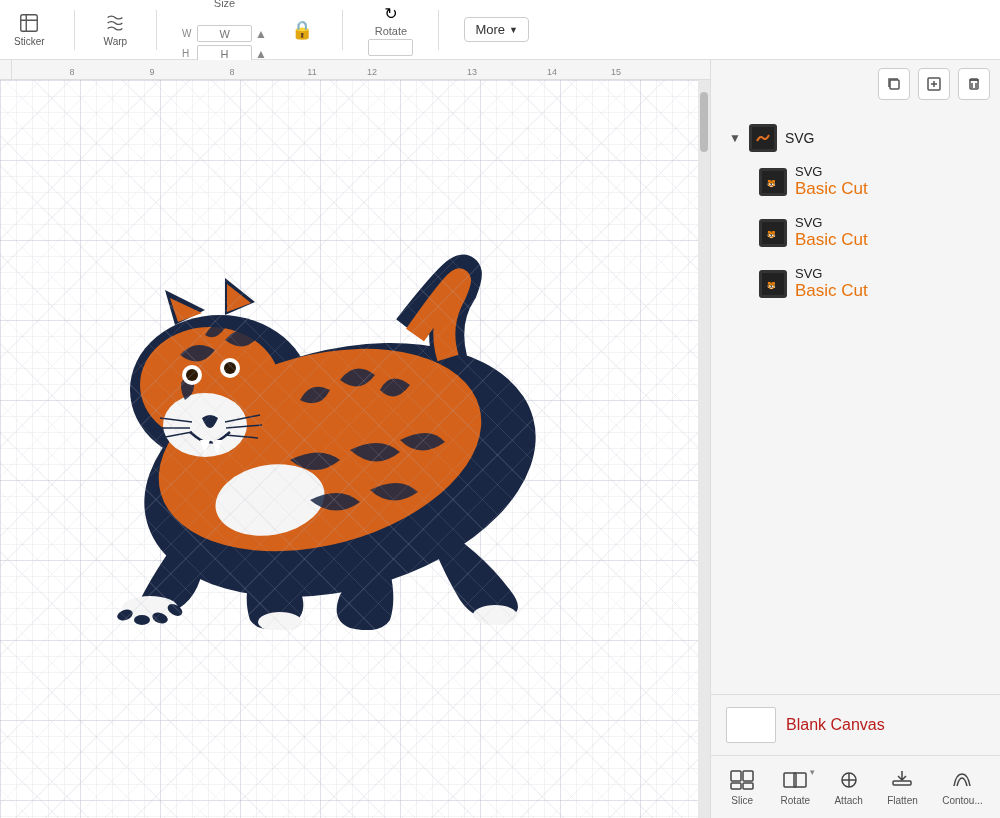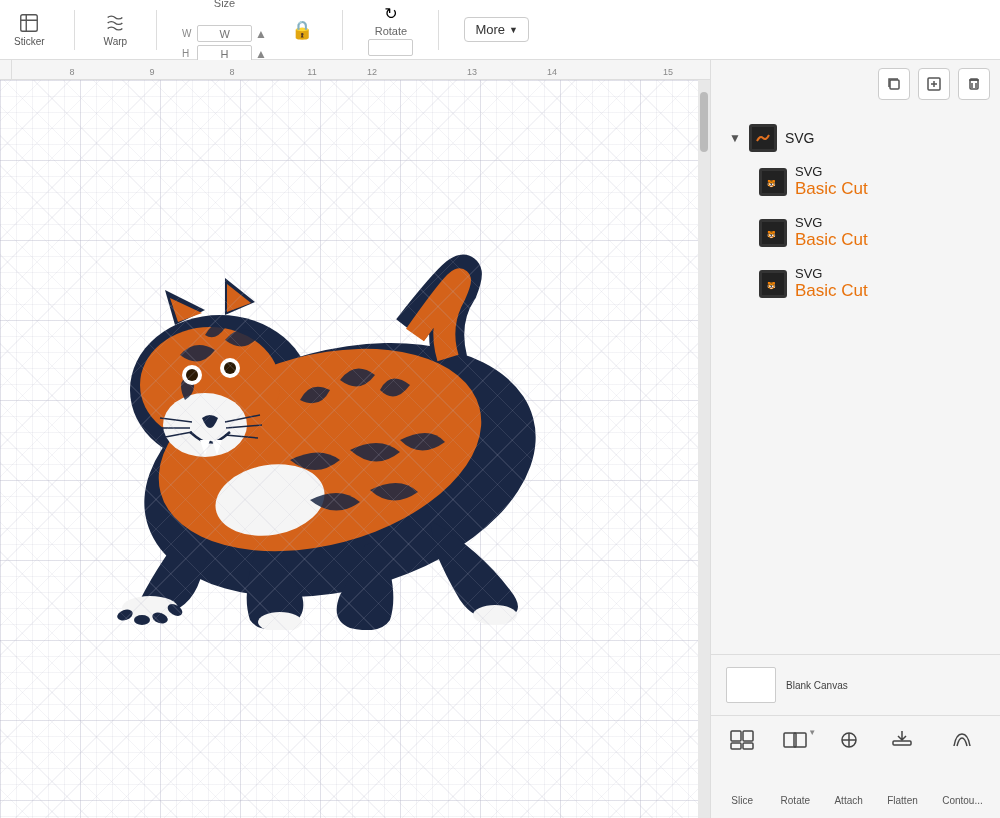--- a/index.html
+++ b/index.html
@@ -249,22 +249,22 @@
       border-top: 1px solid #ddd;
     }
     .blank-canvas-thumb {
       width: 50px;
       height: 36px;
       background: #fff;
       border: 1px solid #ccc;
       border-radius: 2px;
     }
     .blank-canvas-label {
-      font-size: 10px;
-      color: #404040;
+      font-size: 16px;
+      color: #b91c1c;
     }
 
     
     .panel-bottom-toolbar {
       display: flex;
       align-items: center;
       justify-content: space-around;
       padding: 8px 5px;
       background: #f5f5f5;
       border-top: 1px solid #ddd;
@@ -283,21 +283,20 @@
       height: 24px;
       display: flex;
       align-items: center;
       justify-content: center;
       font-size: 18px;
       color: #444;
     }
     .bottom-tool-label {
       font-size: 10px;
       color: #555;
-      margin-top: 40px;
     }
     .bottom-tool-item.has-arrow { position: relative; }
     .bottom-arrow {
       font-size: 8px;
       position: absolute;
       right: 2px;
       top: 4px;
       color: #888;
     }
 
@@ -462,21 +461,21 @@
     <div style="display:flex;height:20px;flex-shrink:0;">
       <div class="ruler-corner"></div>
       <div class="ruler-h-inner">
         <span class="ruler-num" style="left:60px">8</span>
         <span class="ruler-num" style="left:140px">9</span>
         <span class="ruler-num" style="left:220px">8</span>
         <span class="ruler-num" style="left:300px">11</span>
         <span class="ruler-num" style="left:360px">12</span>
         <span class="ruler-num" style="left:460px">13</span>
         <span class="ruler-num" style="left:540px">14</span>
-        <span class="ruler-num" style="left:656px">15</span>
+        <span class="ruler-num" style="left:604px">15</span>
       </div>
     </div>
 
     <div class="canvas-row">
       <div class="canvas-grid">
 
         <div class="tiger-container">
           <svg viewBox="0 0 620 470" xmlns="http://www.w3.org/2000/svg" width="620" height="470">
 
             <g fill="#1a2744">

